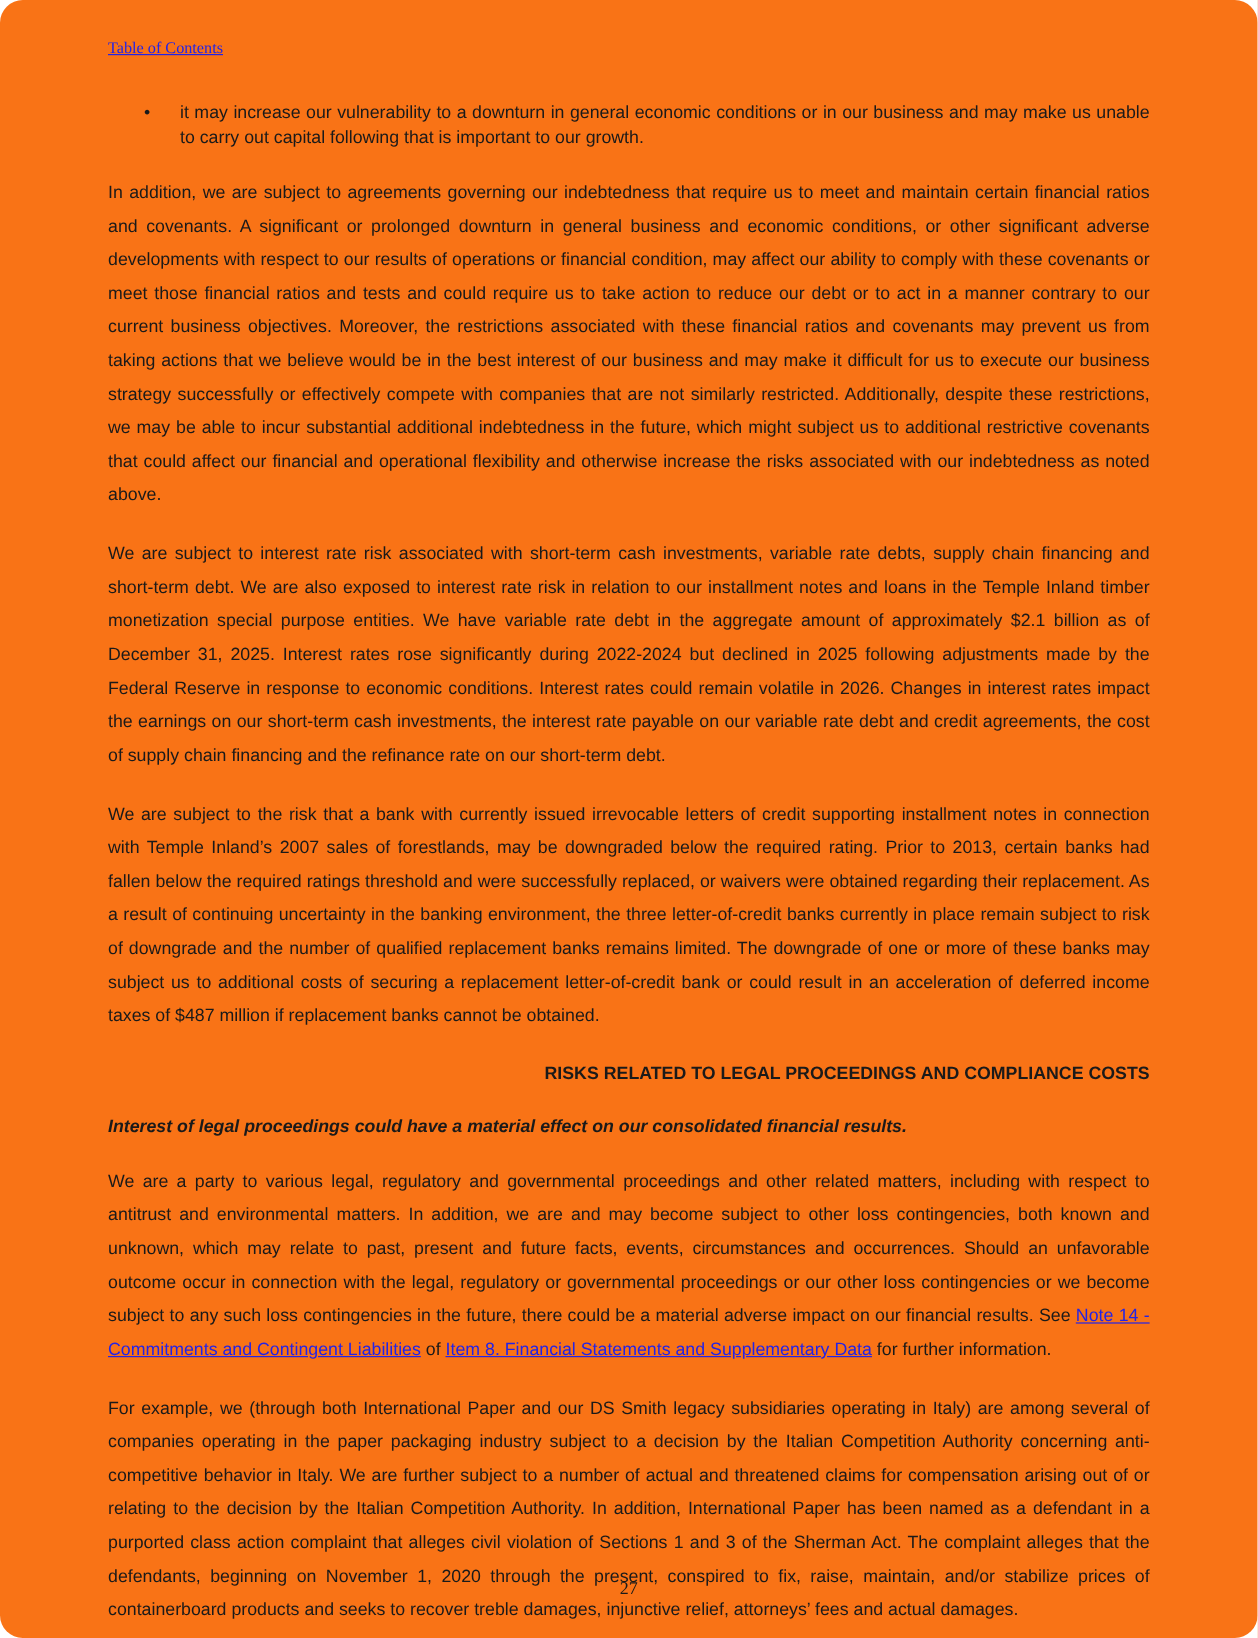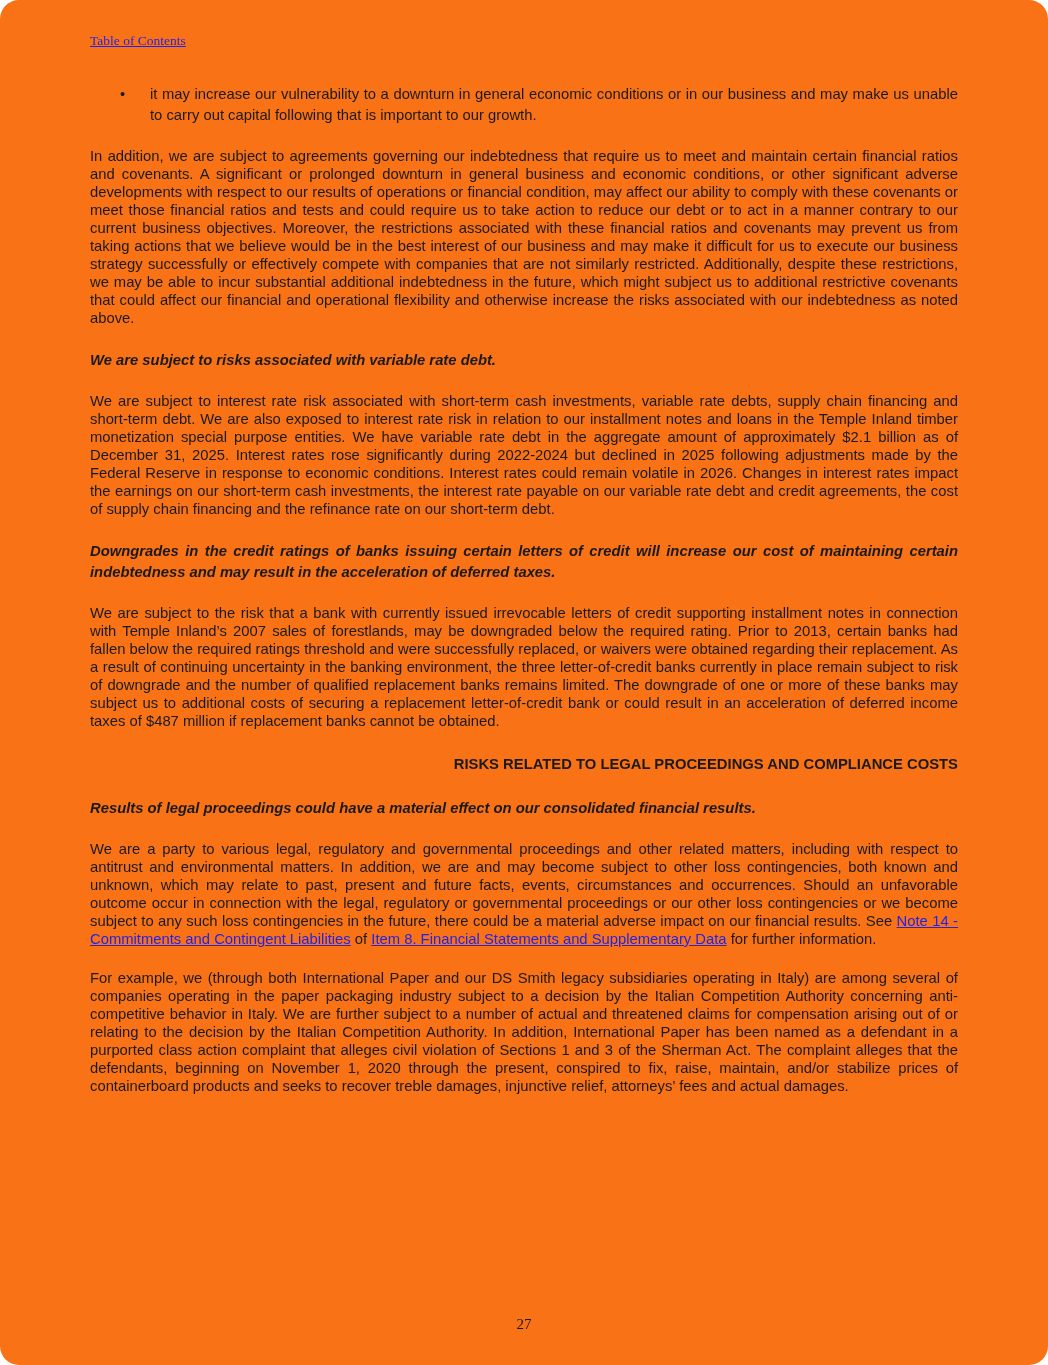--- a/index.html
+++ b/index.html
@@ -31,21 +31,21 @@
     cursor: pointer;
   }
   .content {
     position: absolute;
     top: 62px;
     left: 90px;
     width: 868px;
   }
   .body-text {
     font-size: 14.8px;
-    line-height: 18px;
+    line-height: 28px;
     text-align: justify;
     margin: 21px 0 0 0;
   }
   .bullet-row {
     display: flex;
     margin: 22px 0 0 0;
   }
   .bullet-glyph {
     width: 30px;
     padding-left: 30px;
@@ -102,31 +102,29 @@
 
   <div class="content">
 
     <div class="bullet-row">
       <span class="bullet-glyph">•</span>
       <span class="bullet-body">it may increase our vulnerability to a downturn in general economic conditions or in our business and may make us unable to carry out capital following that is important to our growth.</span>
     </div>
 
     <p class="body-text">In addition, we are subject to agreements governing our indebtedness that require us to meet and maintain certain financial ratios and covenants. A significant or prolonged downturn in general business and economic conditions, or other significant adverse developments with respect to our results of operations or financial condition, may affect our ability to comply with these covenants or meet those financial ratios and tests and could require us to take action to reduce our debt or to act in a manner contrary to our current business objectives. Moreover, the restrictions associated with these financial ratios and covenants may prevent us from taking actions that we believe would be in the best interest of our business and may make it difficult for us to execute our business strategy successfully or effectively compete with companies that are not similarly restricted. Additionally, despite these restrictions, we may be able to incur substantial additional indebtedness in the future, which might subject us to additional restrictive covenants that could affect our financial and operational flexibility and otherwise increase the risks associated with our indebtedness as noted above.</p>
 
-    <p class="heading-bi">We are subject to risks associated with variable rate debt.</p>
 
     <p class="body-text">We are subject to interest rate risk associated with short-term cash investments, variable rate debts, supply chain financing and short-term debt. We are also exposed to interest rate risk in relation to our installment notes and loans in the Temple Inland timber monetization special purpose entities. We have variable rate debt in the aggregate amount of approximately $2.1 billion as of December 31, 2025. Interest rates rose significantly during 2022-2024 but declined in 2025 following adjustments made by the Federal Reserve in response to economic conditions. Interest rates could remain volatile in 2026. Changes in interest rates impact the earnings on our short-term cash investments, the interest rate payable on our variable rate debt and credit agreements, the cost of supply chain financing and the refinance rate on our short-term debt.</p>
 
-    <p class="heading-bi">Downgrades in the credit ratings of banks issuing certain letters of credit will increase our cost of maintaining certain indebtedness and may result in the acceleration of deferred taxes.</p>
 
     <p class="body-text">We are subject to the risk that a bank with currently issued irrevocable letters of credit supporting installment notes in connection with Temple Inland’s 2007 sales of forestlands, may be downgraded below the required rating. Prior to 2013, certain banks had fallen below the required ratings threshold and were successfully replaced, or waivers were obtained regarding their replacement. As a result of continuing uncertainty in the banking environment, the three letter-of-credit banks currently in place remain subject to risk of downgrade and the number of qualified replacement banks remains limited. The downgrade of one or more of these banks may subject us to additional costs of securing a replacement letter-of-credit bank or could result in an acceleration of deferred income taxes of $487 million if replacement banks cannot be obtained.</p>
 
     <p class="heading-caps">RISKS RELATED TO LEGAL PROCEEDINGS AND COMPLIANCE COSTS</p>
 
-    <p class="heading-bi">Results of legal proceedings could have a material effect on our consolidated financial results.</p>
+    <p class="heading-bi">Interest of legal proceedings could have a material effect on our consolidated financial results.</p>
 
     <p class="body-text"><span>We are a party to various legal, regulatory and governmental proceedings and other related matters, including with respect to antitrust and environmental matters. In addition, we are and may become subject to other loss contingencies, both known and unknown, which may relate to past, present and future facts, events, circumstances and occurrences. Should an unfavorable outcome occur in connection with the legal, regulatory or governmental proceedings or our other loss contingencies or we become subject to any such loss contingencies in the future, there could be a material adverse impact on our financial results. See </span><a class="inline-link">Note 14 - Commitments and Contingent Liabilities</a><span> of </span><a class="inline-link">Item 8. Financial Statements and Supplementary Data</a><span> for further information.</span></p>
 
     <p class="body-text">For example, we (through both International Paper and our DS Smith legacy subsidiaries operating in Italy) are among several of companies operating in the paper packaging industry subject to a decision by the Italian Competition Authority concerning anti-competitive behavior in Italy. We are further subject to a number of actual and threatened claims for compensation arising out of or relating to the decision by the Italian Competition Authority. In addition, International Paper has been named as a defendant in a purported class action complaint that alleges civil violation of Sections 1 and 3 of the Sherman Act. The complaint alleges that the defendants, beginning on November 1, 2020 through the present, conspired to fix, raise, maintain, and/or stabilize prices of containerboard products and seeks to recover treble damages, injunctive relief, attorneys’ fees and actual damages.</p>
 
   </div>
 
   <div class="page-number">27</div>
 
 </div>

